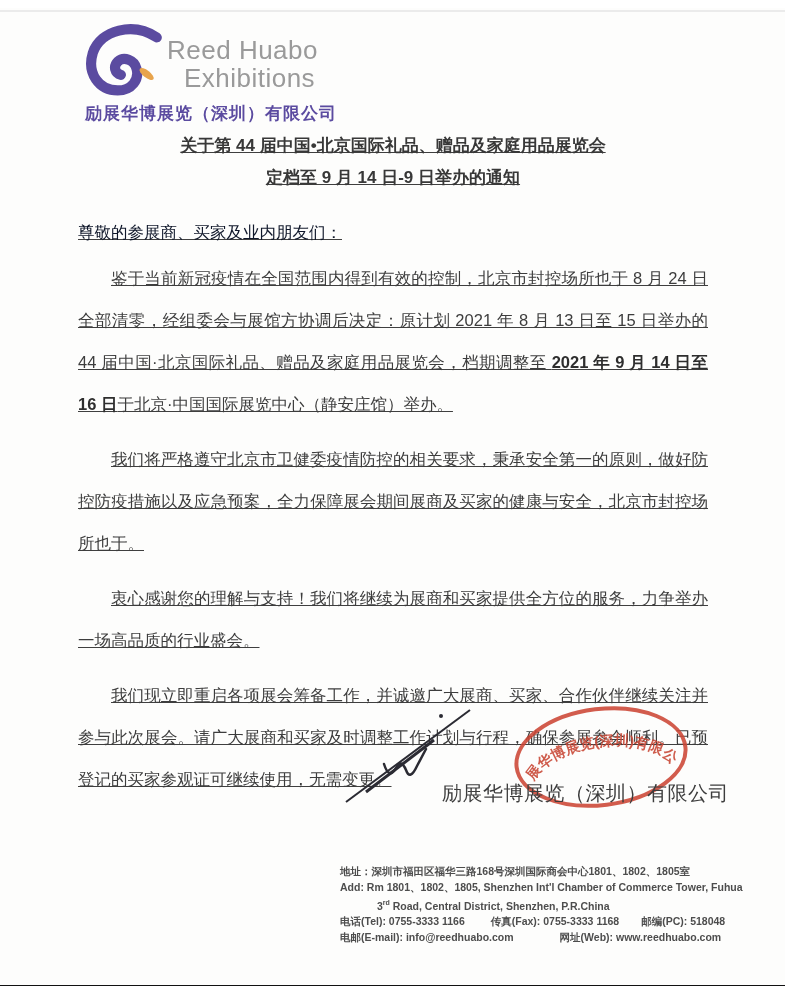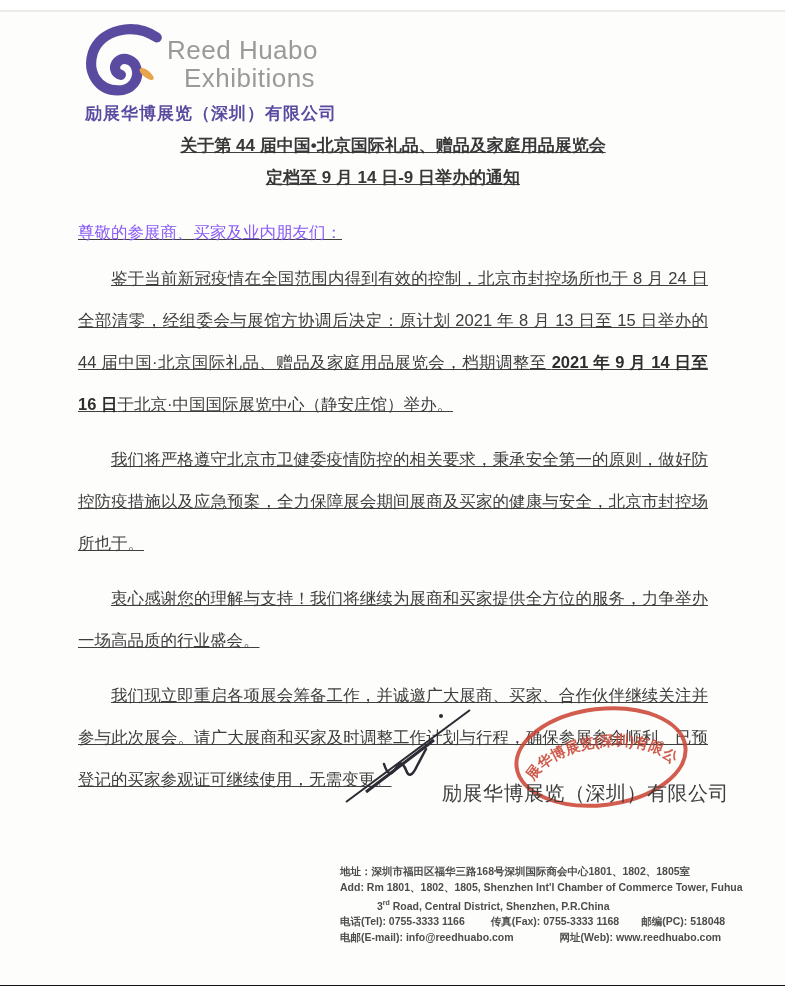--- a/index.html
+++ b/index.html
@@ -19,21 +19,21 @@
   .letterhead { position:absolute; top:16px; left:85px; }
   .logo-row { display:flex; align-items:flex-start; }
   .logo-mark { width:78px; height:72px; flex:0 0 auto; }
   .logo-en { margin-left:4px; margin-top:12px; color:#9a9a9a; line-height:28px; font-size:26px; letter-spacing:0.5px; }
   .logo-en .l2 { margin-left:14px;text-align:center; }
   .logo-cn { margin-top:6px; font-size:17px; font-weight:700; color:#5b4ba0; letter-spacing:1px; }
 
   
   .content { position:absolute; top:122px; left:78px; width:630px;text-decoration:underline; }
   .title { text-align:center; font-weight:700; color:#383838; font-size:17px; line-height:32px; }
-  .salutation { margin-top:28px; font-size:16.5px; color:#8b5cf6; }
+  .salutation { margin-top:28px; font-size:16.5px; color:#0f172a; }
   .para {
     margin-top:13px;
     font-size:16.5px; line-height:42px;
     text-align:justify; text-indent:2em;
     color:#3d3d3d;
   }
   .para b { color:#2e2e2e; }
 
   
   .sign-area { position:absolute; top:688px; left:0; width:785px; height:160px; }

